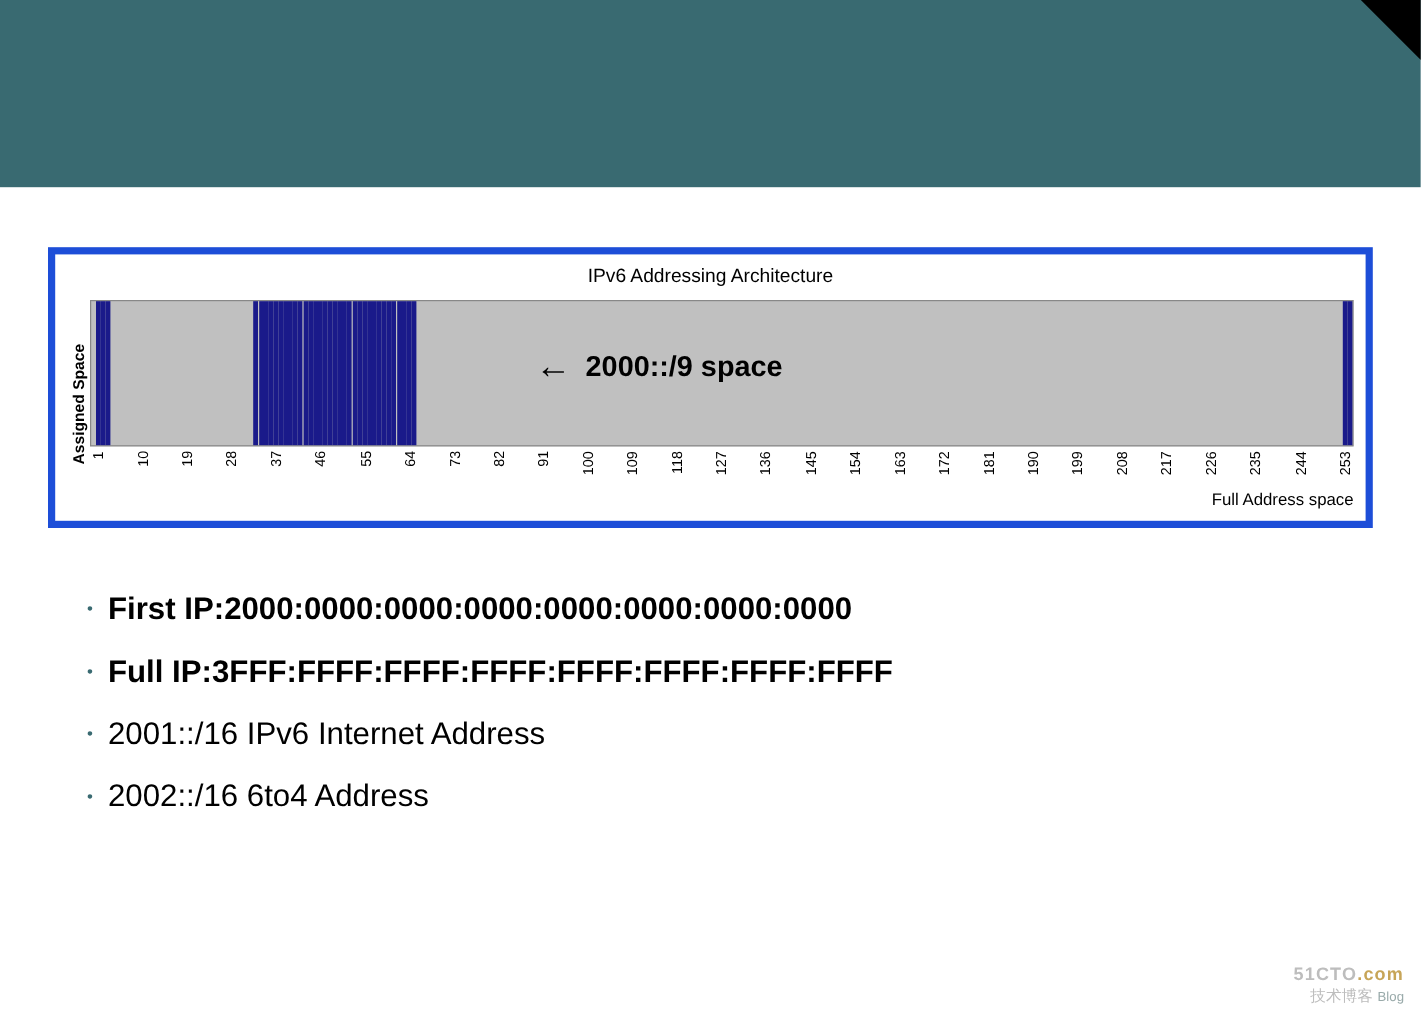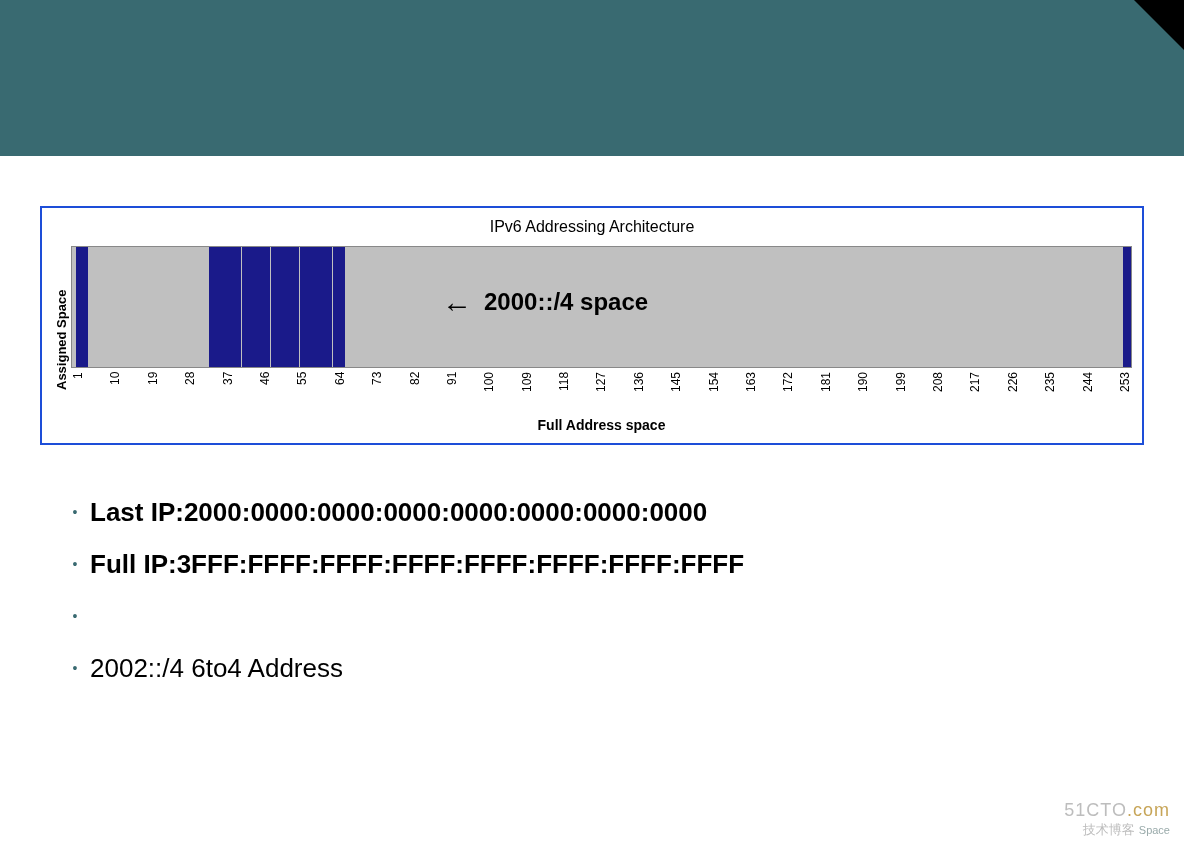--- a/index.html
+++ b/index.html
@@ -1,57 +1,57 @@
 <!DOCTYPE html>
 <html><head>
 <meta charset="utf-8">
 <style>
 html,body{margin:0;padding:0;width:1184px;height:849px;background:#fff;font-family:Arial,Helvetica,sans-serif;overflow:hidden}
 .header{background:#396a71;height:156px;position:relative}
 .header h1{color:#fff;font-size:44px;font-weight:bold;margin:0;padding:70px 0 0 86px;font-style:italic;letter-spacing:0.5px}
 .corner{position:absolute;top:0;right:0;width:0;height:0;border-left:50px solid transparent;border-top:50px solid #000}
-.chart-wrap{margin:50px 40px 0 40px;border:2px solid #1d4ed8;padding:6px 10px 10px 10px}
+.chart-wrap{margin:50px 40px 0 40px;border:6px solid #1d4ed8;padding:6px 10px 10px 10px}
 .chart-title{text-align:center;font-size:16px;margin:4px 0 10px 0}
 .chart-body{display:flex;align-items:stretch}
 .ylabel{writing-mode:vertical-rl;transform:rotate(180deg);font-size:13px;font-weight:bold;text-align:center;padding:0 2px}
 .plot-col{flex:1;display:flex;flex-direction:column}
 .plot{background:#c0c0c0;height:120px;position:relative;border:1px solid #888}
 .plot .bar{position:absolute;bottom:0;width:4px;background:#1a1a8a;height:100%}
 .annot{position:absolute;left:370px;top:38px;font-size:24px;font-weight:bold;color:#000;display:flex;align-items:center;white-space:nowrap}
 .annot .arrow{font-size:30px;margin-right:12px}
 .xticks{display:flex;justify-content:space-between;margin-top:4px;overflow:hidden}
 .xticks span{font-size:12px;writing-mode:vertical-rl;transform:rotate(180deg);text-align:right;min-height:26px}
-.xlabel{text-align:center;font-size:14px;font-weight:bold;margin-top:19px}
+.xlabel{text-align:right;font-size:14px;font-weight:normal;margin-top:6px}
 .bullets{margin:50px 0 0 60px}
 .bullets .row{display:flex;align-items:flex-start;margin:0 0 18px 0}
 .bullets .dot{color:#396a71;font-size:14px;line-height:34px;width:30px;text-align:center}
 .bullets .txt{font-size:26px;line-height:34px;color:#000}
 .bullets .bold{font-weight:bold}
 .watermark{position:absolute;right:14px;bottom:10px;text-align:right;color:#bdbdbd;font-family:Arial}
-.watermark .l1{font-size:18px;font-weight:normal;letter-spacing:1px}
+.watermark .l1{font-size:15px;font-weight:bold;letter-spacing:1px}
 .watermark .l1 .c{color:#c7a558}
 .watermark .l2{font-size:13px}
 .watermark .l2 .b{color:#9aa;font-size:11px;margin-left:4px}
 </style>
 </head>
 <body>
 
 <div class="header">
   <div class="corner"></div>
 </div>
 
 <div class="chart-wrap">
   <div class="chart-title">IPv6 Addressing Architecture</div>
   <div class="chart-body">
     <div class="ylabel">Assigned Space</div>
     <div class="plot-col">
       <div class="plot" id="plot">
         <div class="annot">
           <span class="arrow">←</span>
-          <span>2000::/4 space</span>
+          <span>2000::/9 space</span>
         </div>
       <div class="bar" style="left: 0.390625%;"></div>
           <div class="bar" style="left: 0.78125%;"></div>
           <div class="bar" style="left: 1.17188%;"></div>
           <div class="bar" style="left: 12.8906%;"></div>
           <div class="bar" style="left: 13.2812%;"></div>
           <div class="bar" style="left: 13.6719%;"></div>
           <div class="bar" style="left: 14.0625%;"></div>
           <div class="bar" style="left: 14.4531%;"></div>
           <div class="bar" style="left: 14.8438%;"></div>
@@ -117,31 +117,32 @@
           <span>253</span>
         </div>
       <div class="xlabel">Full Address space</div>
     </div>
   </div>
 </div>
 
 <div class="bullets" id="bullets">
     <div class="row">
       <div class="dot">•</div>
-      <div class="txt bold">Last IP:2000:0000:0000:0000:0000:0000:0000:0000</div>
+      <div class="txt bold">First IP:2000:0000:0000:0000:0000:0000:0000:0000</div>
     </div>
     <div class="row">
       <div class="dot">•</div>
       <div class="txt bold">Full IP:3FFF:FFFF:FFFF:FFFF:FFFF:FFFF:FFFF:FFFF</div>
     </div>
     <div class="row">
       <div class="dot">•</div>
+      <div class="txt">2001::/16  IPv6 Internet Address</div>
     </div>
     <div class="row">
       <div class="dot">•</div>
-      <div class="txt">2002::/4  6to4 Address</div>
+      <div class="txt">2002::/16  6to4 Address</div>
     </div>
   </div>
 
 <div class="watermark">
   <div class="l1"><span>51CTO</span><span class="c">.com</span></div>
-  <div class="l2"><span>技术博客</span><span class="b">Space</span></div>
+  <div class="l2"><span>技术博客</span><span class="b">Blog</span></div>
 </div>
 
 </body></html>

